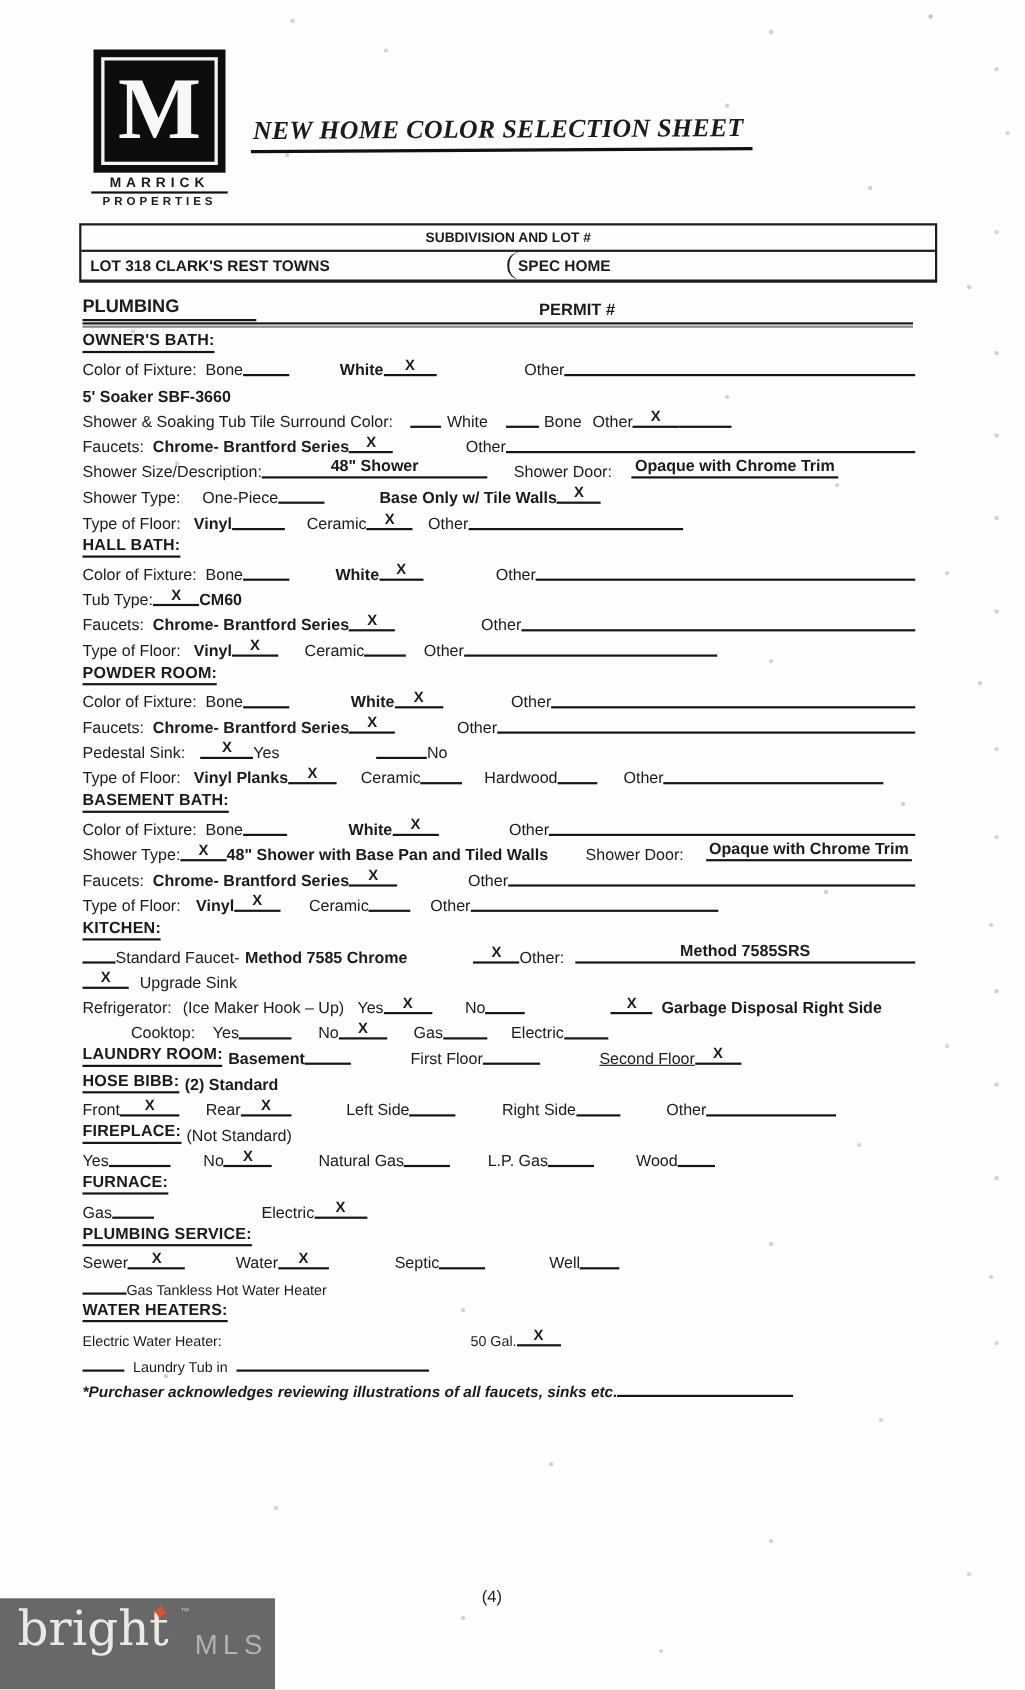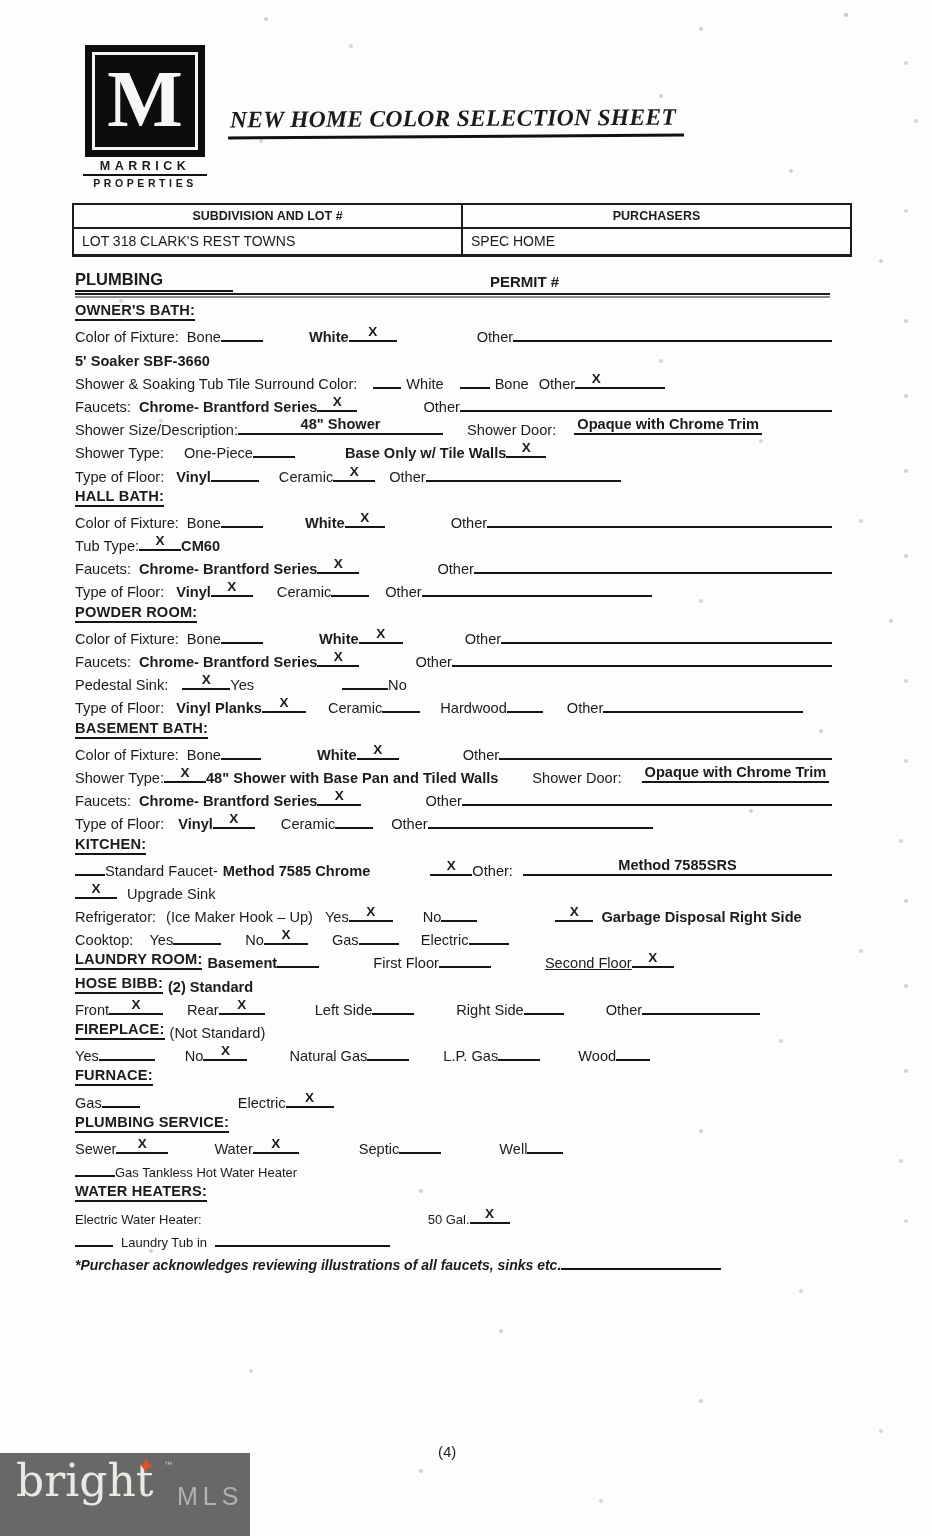--- a/index.html
+++ b/index.html
@@ -42,21 +42,21 @@
   
   .title{position:absolute;left:228px;top:105px;font-family:"Liberation Serif",serif;font-style:italic;
         font-weight:700;font-size:23.5px;letter-spacing:.3px;border-bottom:3px solid #111;
         padding:0 8px 3px 2px;transform:rotate(-.35deg);}
   
   .itable{position:absolute;left:72px;top:203px;width:776px;border:2px solid #1c1c1c;border-bottom-width:3px;}
   .it-head{display:flex;border-bottom:2px solid #1c1c1c;}
   .it-hcell{flex:1;height:22px;line-height:22px;font-weight:700;font-size:12.5px;text-align:center;}
   .it-r{border-left:2px solid #1c1c1c;}
   .it-vals{display:flex;}
-  .it-vcell{flex:1;height:25px;line-height:25px;font-weight:400;font-size:14px;padding-left:8px;box-sizing:border-box;}
+  .it-vcell{flex:1;height:25px;line-height:25px;font-weight:700;font-size:14px;padding-left:8px;box-sizing:border-box;border-radius:12px;}
   
   .permitbar{position:absolute;left:75px;right:102px;top:266px;height:27px;border-bottom:2px solid #1e1e1e;}
   .permitbar::after{content:"";position:absolute;left:0;right:0;bottom:-5px;height:2.5px;background:#8b8b8b;}
   .pb-plumbing{position:absolute;left:0;bottom:1px;font-size:16.5px;font-weight:700;
         border-bottom:2.5px solid #161616;padding:0 70px 1px 0;}
   .pb-permit{position:absolute;left:415px;bottom:3px;font-size:15px;font-weight:700;}
   
   .rows{position:absolute;left:75px;right:100px;top:299px;}
   .frow{display:flex;align-items:flex-end;height:23.2px;font-size:14.6px;white-space:nowrap;}
   .frow.sm{font-size:13px;}
@@ -89,21 +89,20 @@
     </div>
   </div>
   <div class="logo-line1">MARRICK</div>
   <div class="logo-line2">PROPERTIES</div>
 
   <div class="title">NEW HOME COLOR SELECTION SHEET</div>
 
   <div class="itable">
     <div class="it-head">
       <div class="it-hcell">SUBDIVISION AND LOT #</div>
-      <div class="it-hcell it-r">PURCHASERS</div>
     </div>
     <div class="it-vals">
       <div class="it-vcell">LOT 318 CLARK'S REST TOWNS</div>
       <div class="it-vcell it-r">SPEC HOME</div>
     </div>
   </div>
 
   <div class="permitbar">
     <span class="pb-plumbing">PLUMBING</span>
     <span class="pb-permit">PERMIT #</span>
@@ -344,21 +343,21 @@
         <span class="sg-x" style="width: 44px; flex-shrink: 0;">X</span>
         <span class="sg-g" style="width: 30px; flex-shrink: 0;"></span>
         <span class="sg-t" style="flex-shrink: 0;">No</span>
         <span class="sg-bl" style="width: 36px; flex-shrink: 0;">​</span>
         <span class="sg-g" style="width: 78px; flex-shrink: 0;"></span>
         <span class="sg-x" style="width: 38px; flex-shrink: 0;">X</span>
         <span class="sg-g" style="width: 8px; flex-shrink: 0;"></span>
         <span class="sg-b" style="flex-shrink: 0;">Garbage Disposal Right Side</span>
       </div>
       <div class="frow">
-        <span class="sg-t" style="flex-shrink: 0;">Cooktop:</span>
+        <span class="sg-t" style="flex-shrink: 0; margin-left: 44px;">Cooktop:</span>
         <span class="sg-g" style="width: 16px; flex-shrink: 0;"></span>
         <span class="sg-t" style="flex-shrink: 0;">Yes</span>
         <span class="sg-bl" style="width: 48px; flex-shrink: 0;">​</span>
         <span class="sg-g" style="width: 24px; flex-shrink: 0;"></span>
         <span class="sg-t" style="flex-shrink: 0;">No</span>
         <span class="sg-x" style="width: 44px; flex-shrink: 0;">X</span>
         <span class="sg-g" style="width: 24px; flex-shrink: 0;"></span>
         <span class="sg-t" style="flex-shrink: 0;">Gas</span>
         <span class="sg-bl" style="width: 40px; flex-shrink: 0;">​</span>
         <span class="sg-g" style="width: 22px; flex-shrink: 0;"></span>

